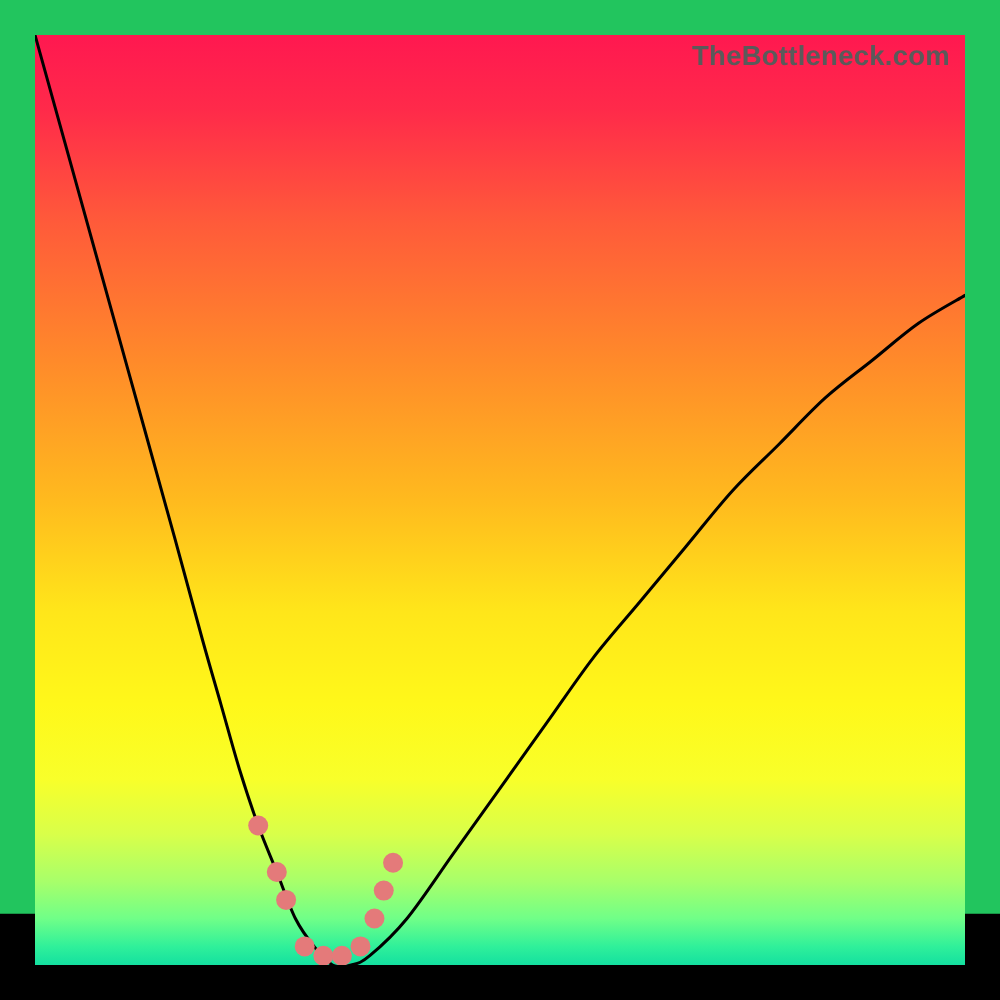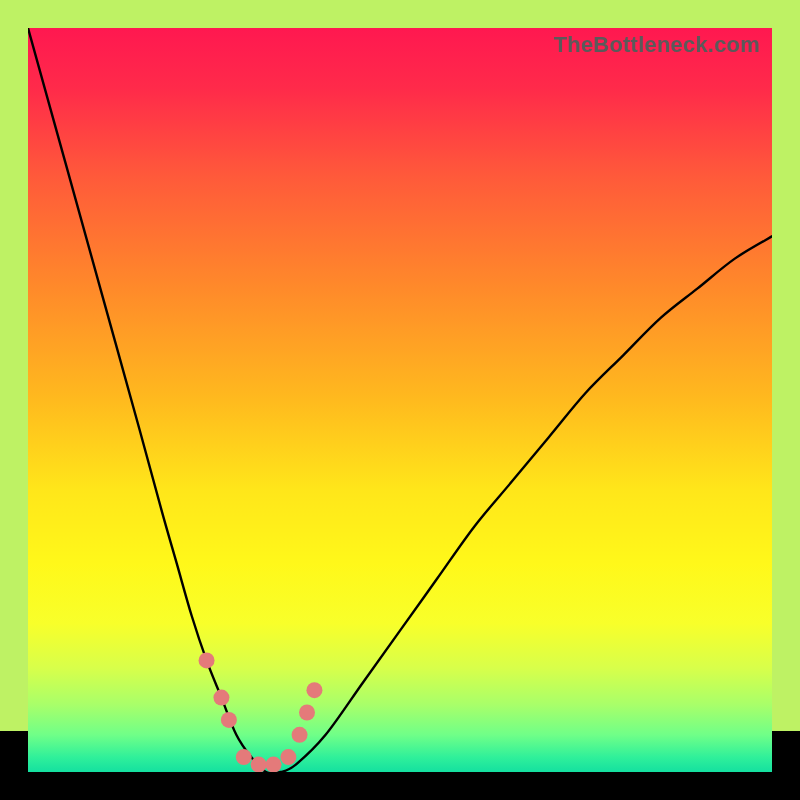--- a/index.html
+++ b/index.html
@@ -8,21 +8,21 @@
     width: 800px;
     height: 800px;
     overflow: hidden;
     background: #000;
     font-family: Arial, Helvetica, sans-serif;
   }
   .frame {
     position: relative;
     width: 800px;
     height: 731px;
-    background: #bef264;
+    background: #22c55e;
   }
   .plot-area {
     position: absolute;
     left: 28px;
     top: 28px;
     width: 744px;
     height: 744px;
     overflow: hidden;
   }
   .gradient {

